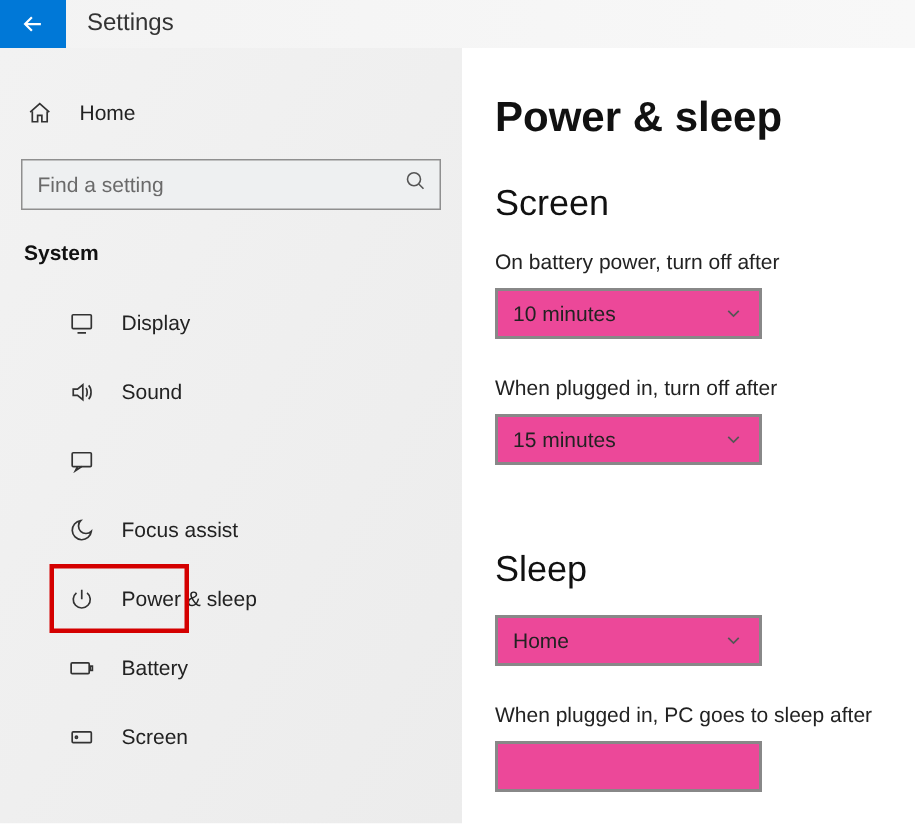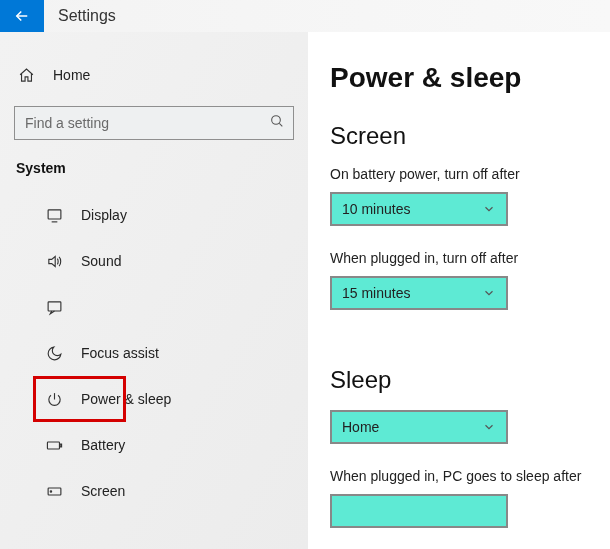--- a/index.html
+++ b/index.html
@@ -21,21 +21,21 @@
   .group-label { font-weight: 600; font-size: 14px; padding: 10px 0 16px 16px; color: #111; }
   .nav { display: flex; flex-direction: column; margin-left: 28px; }
   .nav-item { display: flex; align-items: center; height: 46px; padding-left: 18px; gap: 18px; font-size: 14px; color: #222; cursor: pointer; position: relative; }
   .nav-item .lbl { }
   .highlight-box { position: absolute; left: 5px; right: 182px; top: 0; bottom: 0; border: 3px solid #d40000; pointer-events: none; }
   .content { flex: 1; padding: 30px 22px 20px 22px; overflow: hidden; background: #fff; }
   .page-title { font-size: 28px; font-weight: 600; color: #111; margin-bottom: 28px; }
   .section-title { font-size: 24px; font-weight: 400; color: #111; margin: 6px 0 16px 0; }
   .field { margin-bottom: 24px; }
   .field-label { font-size: 14px; color: #222; margin-bottom: 10px; }
-  .select { width: 178px; height: 34px; border: 2px solid #888; background: #5eead4; display: flex; align-items: center; justify-content: space-between; padding: 0 10px; font-size: 14px; color: #222; cursor: pointer; }
+  .select { width: 178px; height: 34px; border: 2px solid #888; background: #ec4899; display: flex; align-items: center; justify-content: space-between; padding: 0 10px; font-size: 14px; color: #222; cursor: pointer; }
   .select svg { flex-shrink: 0; }
   .sleep-gap { height: 26px; }
 </style>
 </head>
 <body>
 
 <div class="app">
 
   <div class="titlebar">
     <div class="back-btn">

